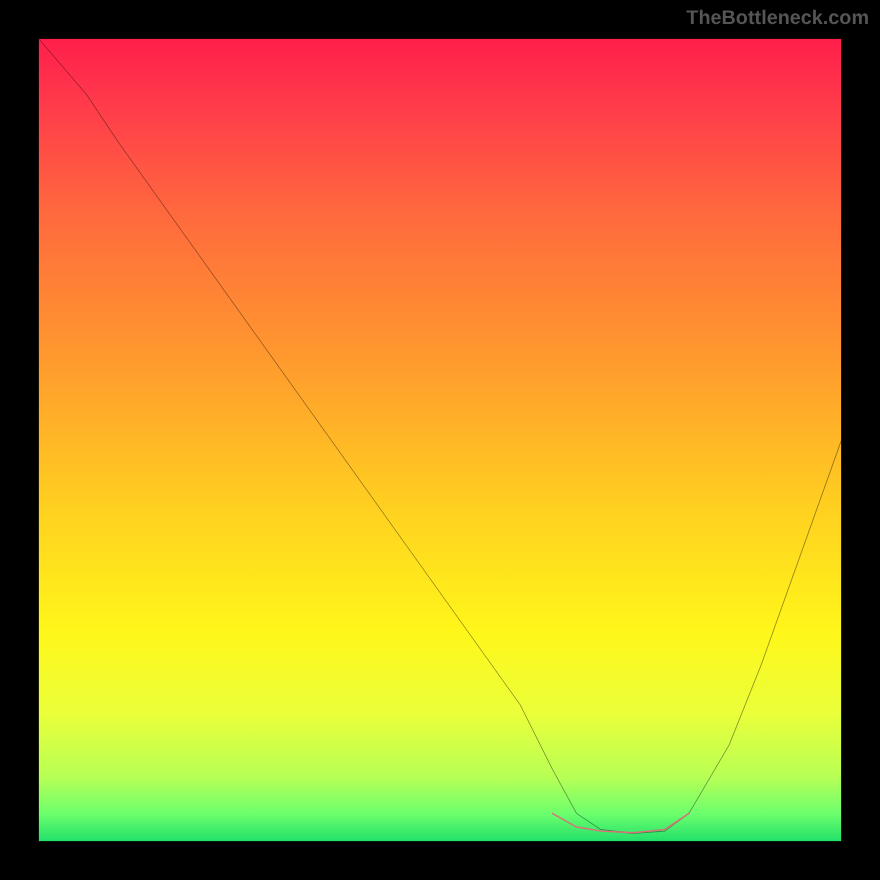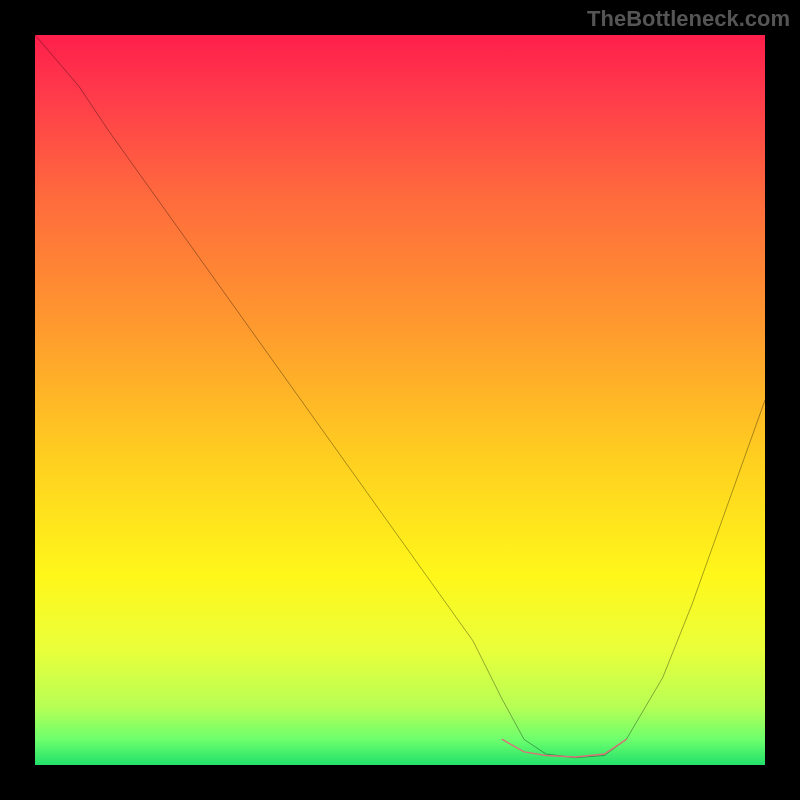--- a/index.html
+++ b/index.html
@@ -15,21 +15,21 @@
     position: relative;
     width: 800px;
     height: 800px;
     background: #000;
   }
   .watermark {
     position: absolute;
     top: 6px;
     right: 10px;
     color: #555;
-    font-size: 22px;
+    font-size: 18px;
     font-weight: 600;
     z-index: 5;
     user-select: none;
   }
   .plot-area {
     position: absolute;
     left: 35px;
     top: 35px;
     width: 730px;
     height: 730px;

